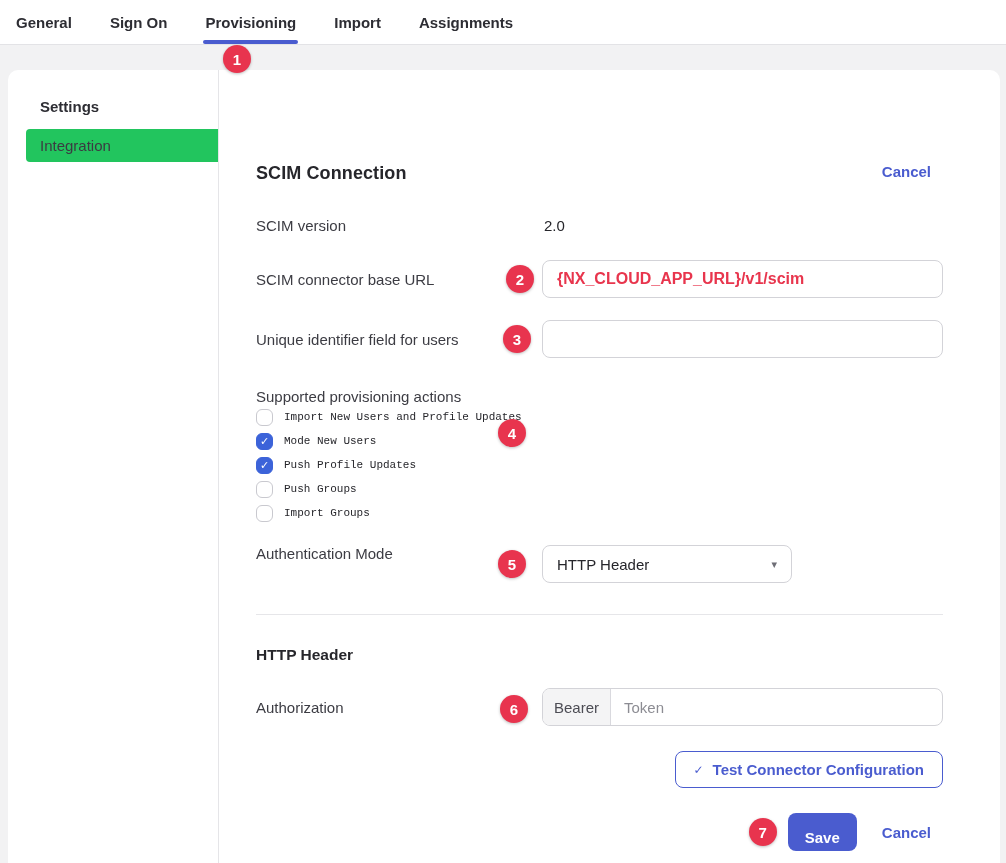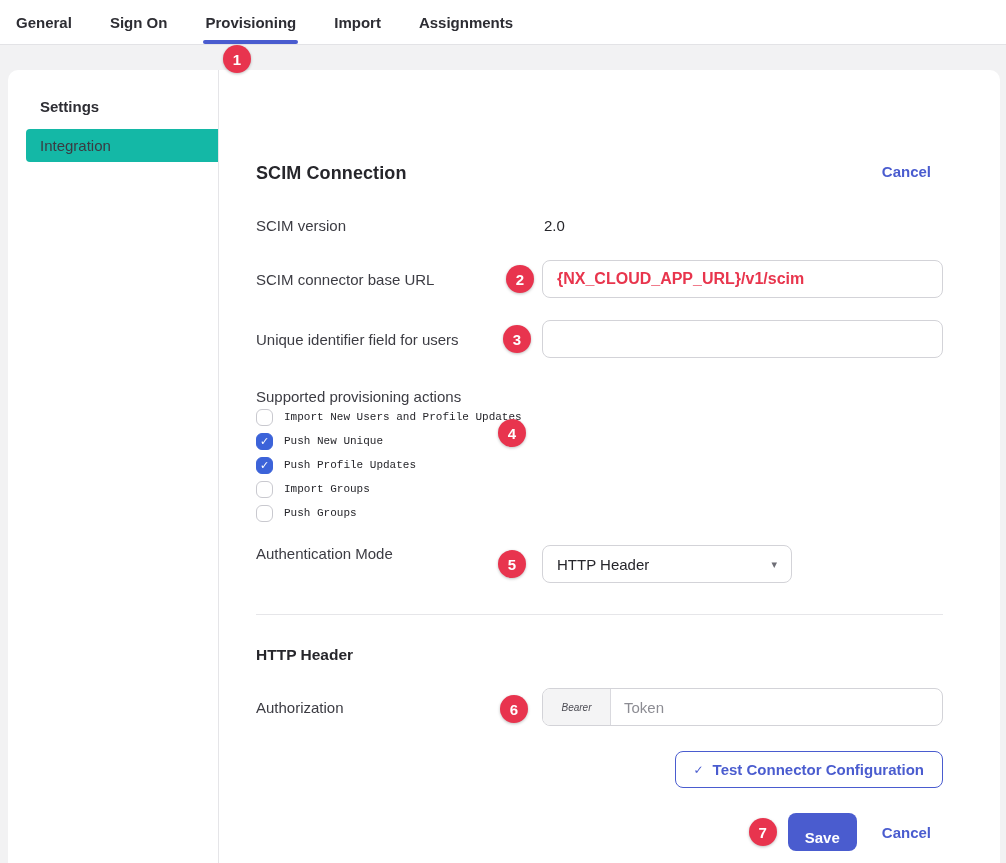--- a/index.html
+++ b/index.html
@@ -46,21 +46,21 @@
   .sidebar-header {
     font-size: 15px; font-weight: 700; color: #2d2d33;
     padding-left: 32px; margin-bottom: 14px;
   }
   .sidebar-item {
     height: 33px; display: flex; align-items: center;
     padding-left: 14px; margin-left: 18px;
     font-size: 15px; color: #3b3b42; cursor: pointer;
     border-radius: 4px 0 0 4px;
   }
-  .sidebar-item.selected { background: #14b8a6; }
+  .sidebar-item.selected { background: #22c55e; }
 
   
   .main { flex: 1; padding: 93px 57px 30px 37px; }
 
   .panel-header { display: flex; justify-content: space-between; align-items: flex-start; margin-bottom: 33px; }
   .panel-title { font-size: 18px; font-weight: 700; color: #26262b; letter-spacing: .1px; }
   .link {
     font-size: 15px; font-weight: 700; color: var(--accent);
     text-decoration: none; cursor: pointer;
   }
@@ -121,21 +121,21 @@
   
   .row-authz { margin-bottom: 25px; align-items: center; }
   .input-group {
     display: flex; width: 100%; height: 38px;
     border: 1px solid #d3d3d8; border-radius: 8px; background: #fff; overflow: hidden;
   }
   .input-prefix {
     width: 68px; flex-shrink: 0; background: #f4f4f5;
     border-right: 1px solid #d9d9de;
     display: flex; align-items: center; justify-content: center;
-    font-size: 10px; color: #4c4c54; font-style: italic;
+    font-size: 15px; color: #4c4c54;
   }
   .input-group input {
     flex: 1; border: none; outline: none; padding: 0 13px;
     font-family: inherit; font-size: 15px; color: #26262b; background: transparent;
   }
   .input-group input::placeholder { color: #8c8c93; }
 
   
   .row-test { display: flex; justify-content: flex-end; margin-bottom: 25px; }
   .btn-outline {
@@ -226,33 +226,33 @@
     <div class="form-row row-actions">
       <div class="form-label">Supported provisioning actions</div>
       <div class="badge badge-abs" id="badge-4">4</div>
       <div class="form-control">
         <div class="cb-row">
           <span class="cb"></span>
           <span class="cb-label">Import New Users and Profile Updates</span>
         </div>
         <div class="cb-row">
           <span class="cb checked">✓</span>
-          <span class="cb-label">Push New Unique</span>
+          <span class="cb-label">Mode New Users</span>
         </div>
         <div class="cb-row">
           <span class="cb checked">✓</span>
           <span class="cb-label">Push Profile Updates</span>
         </div>
         <div class="cb-row">
           <span class="cb"></span>
+          <span class="cb-label">Push Groups</span>
+        </div>
+        <div class="cb-row">
+          <span class="cb"></span>
           <span class="cb-label">Import Groups</span>
-        </div>
-        <div class="cb-row">
-          <span class="cb"></span>
-          <span class="cb-label">Push Groups</span>
         </div>
       </div>
     </div>
 
     <div class="form-row row-auth">
       <div class="form-label">Authentication Mode</div>
       <div class="badge badge-abs" id="badge-5">5</div>
       <div class="form-control">
         <div class="select">
           <span>HTTP Header</span>

